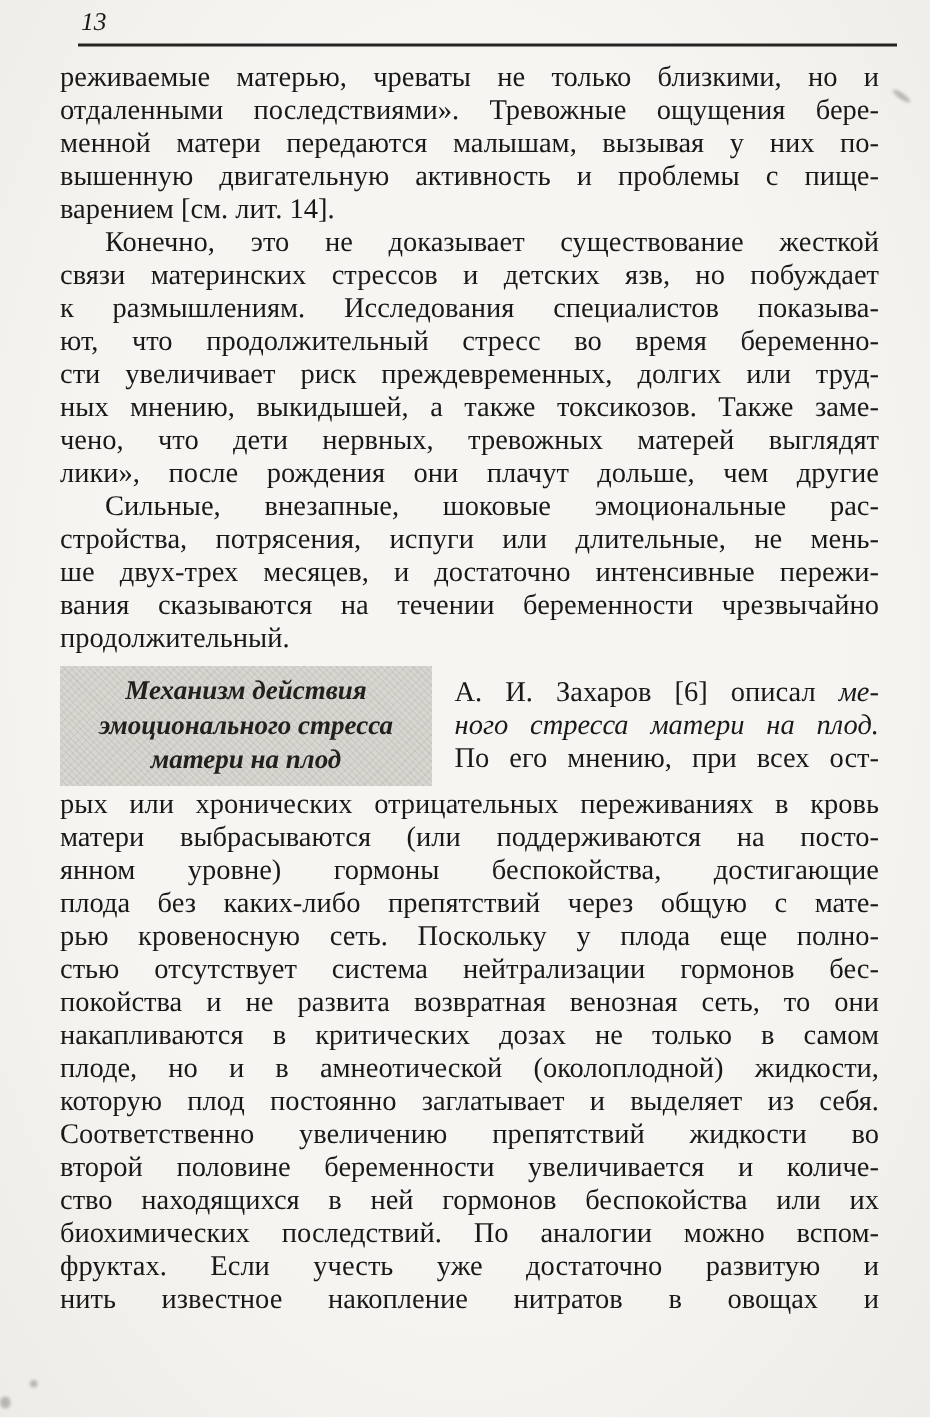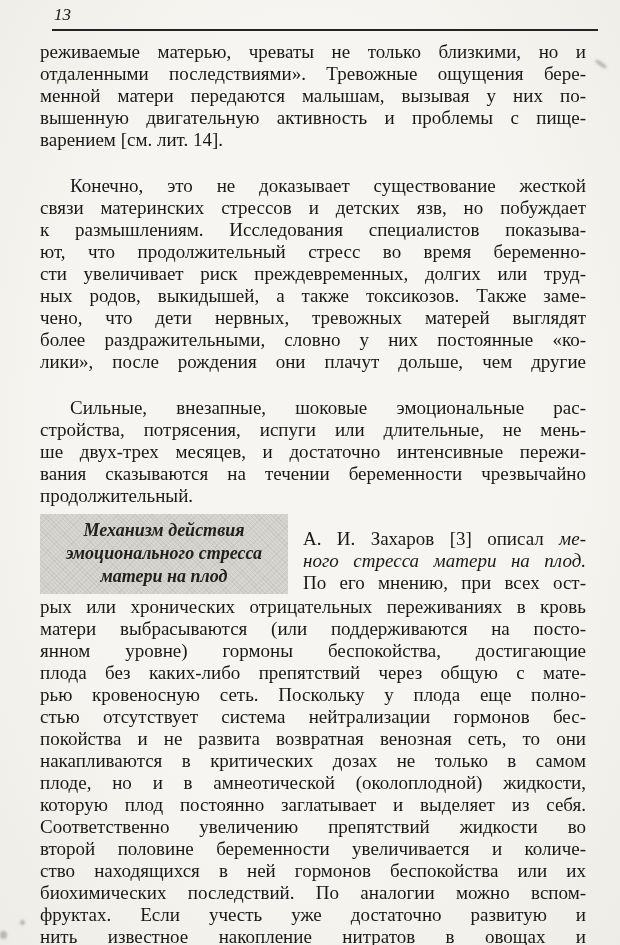--- a/index.html
+++ b/index.html
@@ -35,26 +35,26 @@
   .body {
     position: absolute;
     left: 40px; top: 41px;
     width: 546px;
     font-size: 19px;
     line-height: 22px;
   }
   .ln { min-height: 22px; }
   .j { text-align: justify; text-align-last: justify; }
   .l { text-align: left; text-align-last: left; }
-  .ind { text-indent: 30px; margin-top: 24px; }
+  .ind { text-indent: 30px; }
   .it { font-style: italic; }
   
   .box-row {
     display: flex;
-    align-items: flex-end;
+    align-items: center;
     margin: 7px 0 2px 0;
   }
   .gray-box {
     width: 248px;
     box-sizing: border-box;
     padding: 5px 8px 6px 8px;
     margin-right: 15px;
     background-color: #d8d6d0;
     background-image:
       repeating-linear-gradient(45deg, rgba(110,108,100,0.10) 0 1px, transparent 1px 3px),
@@ -95,39 +95,38 @@
     <div class="ln j">отдаленными последствиями». Тревожные ощущения бере-</div>
     <div class="ln j">менной матери передаются малышам, вызывая у них по-</div>
     <div class="ln j">вышенную двигательную активность и проблемы с пище-</div>
     <div class="ln l">варением [см. лит. 14].</div>
 
     <div class="ln j ind">Конечно, это не доказывает существование жесткой</div>
     <div class="ln j">связи материнских стрессов и детских язв, но побуждает</div>
     <div class="ln j">к размышлениям. Исследования специалистов показыва-</div>
     <div class="ln j">ют, что продолжительный стресс во время беременно-</div>
     <div class="ln j">сти увеличивает риск преждевременных, долгих или труд-</div>
-    <div class="ln j">ных родов, выкидышей, а также токсикозов. Также заме-</div>
+    <div class="ln j">ных мнению, выкидышей, а также токсикозов. Также заме-</div>
     <div class="ln j">чено, что дети нервных, тревожных матерей выглядят</div>
-    <div class="ln j">более раздражительными, словно у них постоянные «ко-</div>
     <div class="ln j">лики», после рождения они плачут дольше, чем другие</div>
 
     <div class="ln j ind">Сильные, внезапные, шоковые эмоциональные рас-</div>
     <div class="ln j">стройства, потрясения, испуги или длительные, не мень-</div>
     <div class="ln j">ше двух-трех месяцев, и достаточно интенсивные пережи-</div>
     <div class="ln j">вания сказываются на течении беременности чрезвычайно</div>
     <div class="ln l">продолжительный.</div>
 
     <div class="box-row">
       <div class="gray-box">
         <div class="box-line">Механизм действия</div>
         <div class="box-line">эмоционального стресса</div>
         <div class="box-line">матери на плод</div>
       </div>
       <div class="right-col">
-        <div class="ln j"><span>А. И. Захаров [3] описал </span><span class="it">ме-</span></div>
+        <div class="ln j"><span>А. И. Захаров [6] описал </span><span class="it">ме-</span></div>
         <div class="ln j it">ного стресса матери на плод.</div>
         <div class="ln j">По его мнению, при всех ост-</div>
       </div>
     </div>
 
     <div class="ln j">рых или хронических отрицательных переживаниях в кровь</div>
     <div class="ln j">матери выбрасываются (или поддерживаются на посто-</div>
     <div class="ln j">янном уровне) гормоны беспокойства, достигающие</div>
     <div class="ln j">плода без каких-либо препятствий через общую с мате-</div>
     <div class="ln j">рью кровеносную сеть. Поскольку у плода еще полно-</div>

